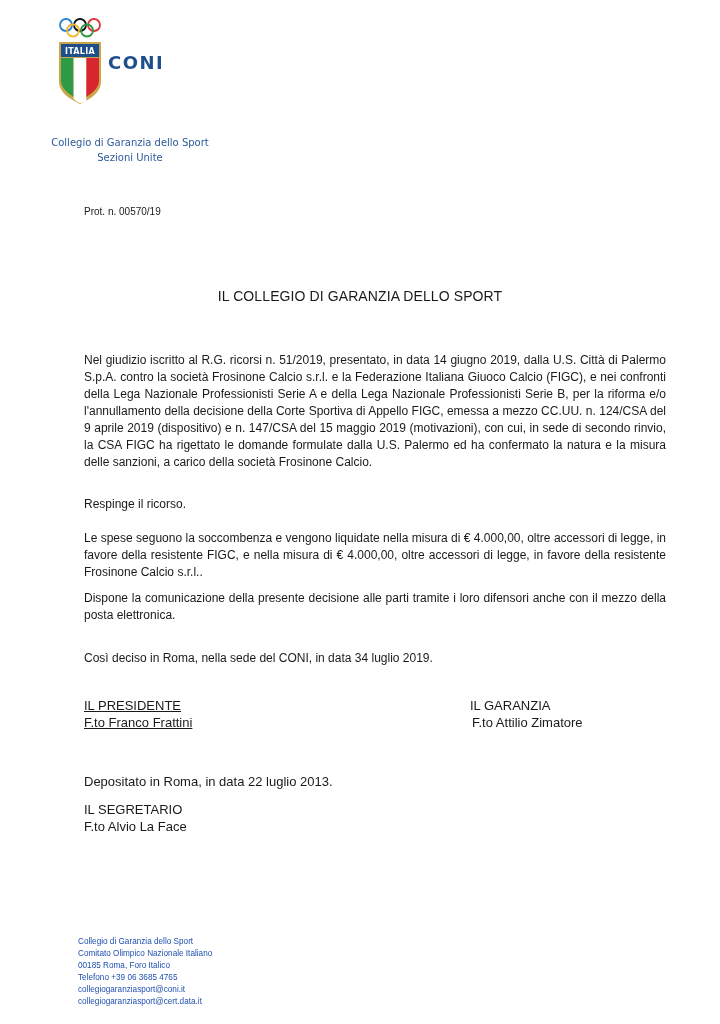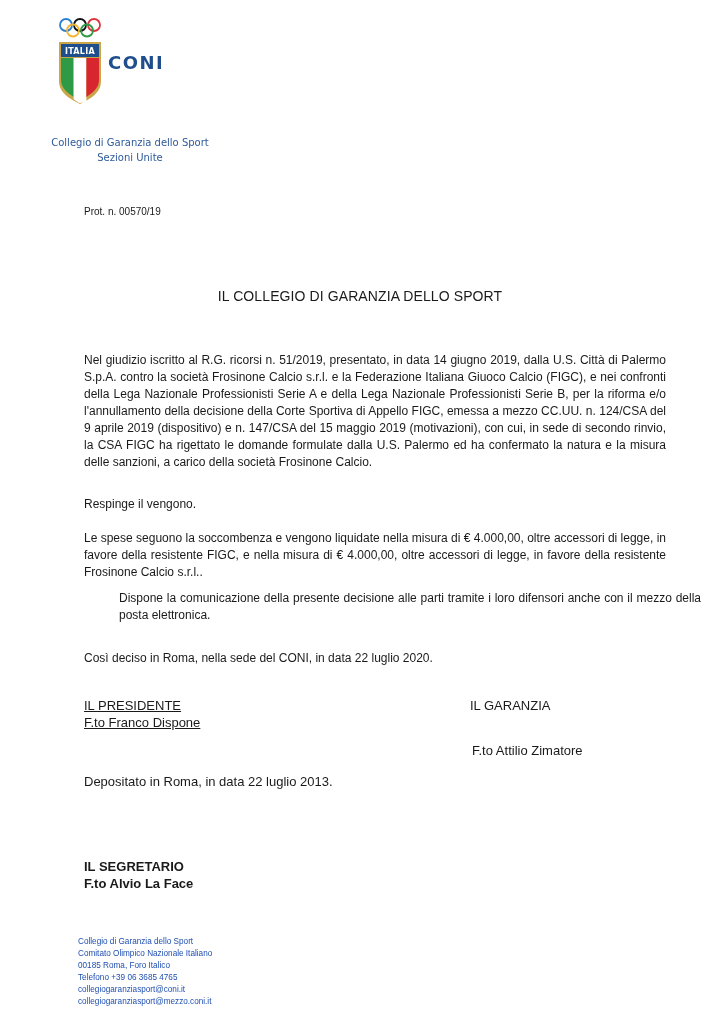--- a/index.html
+++ b/index.html
@@ -16,29 +16,29 @@
                 font-family: "DejaVu Sans", sans-serif; font-size: 10px; color: #2d5a9a; line-height: 15px; }
 
   .prot { left: 84px; top: 206px; font-size: 10px; }
 
   .title { left: 0; width: 720px; top: 288px; text-align: center; font-size: 14px; letter-spacing: 0.1px; }
 
   .body-text { left: 84px; width: 582px; font-size: 12px; line-height: 17px; text-align: justify; }
   .p1 { top: 352px; }
   .p2 { top: 496px; }
   .p3 { top: 530px; }
-  .p4 { top: 590px; margin-left: 35px; }
+  .p4 { top: 590px; }
   .p5 { top: 650px; }
 
   .sig { font-size: 13px; line-height: 17px; }
   .sig-pres { left: 84px; top: 697px; text-decoration: underline; }
   .sig-rel { left: 470px; top: 697px; }
-  .sig-rel .name { padding-left: 2px; margin-top: 28px; }
+  .sig-rel .name { padding-left: 2px; }
   .deposit { left: 84px; top: 774px; font-size: 13px; }
-  .sig-seg { left: 84px; top: 858px; font-weight: bold; }
+  .sig-seg { left: 84px; top: 801px; }
 
   .footer { left: 78px; top: 936px; font-size: 8.2px; line-height: 12.1px; color: #1f4fb0; }
 </style>
 </head>
 <body>
 
 <div class="abs logo">
   <svg width="50" height="20" viewBox="0 0 50 20" style="position:absolute;left:2px;top:0;">
     <g fill="none" stroke-width="1.8">
       <circle cx="8" cy="7" r="6" stroke="#2b7fd1"></circle>
@@ -62,42 +62,42 @@
 <div class="abs org-header">
   <div>Collegio di Garanzia dello Sport</div>
   <div>Sezioni Unite</div>
 </div>
 
 <div class="abs prot">Prot. n. 00570/19</div>
 
 <div class="abs title">IL COLLEGIO DI GARANZIA DELLO SPORT</div>
 
 <div class="abs body-text p1">Nel giudizio iscritto al R.G. ricorsi n. 51/2019, presentato, in data 14 giugno 2019, dalla U.S. Città di Palermo S.p.A. contro la società Frosinone Calcio s.r.l. e la Federazione Italiana Giuoco Calcio (FIGC), e nei confronti della Lega Nazionale Professionisti Serie A e della Lega Nazionale Professionisti Serie B, per la riforma e/o l'annullamento della decisione della Corte Sportiva di Appello FIGC, emessa a mezzo CC.UU. n. 124/CSA del 9 aprile 2019 (dispositivo) e n. 147/CSA del 15 maggio 2019 (motivazioni), con cui, in sede di secondo rinvio, la CSA FIGC ha rigettato le domande formulate dalla U.S. Palermo ed ha confermato la natura e la misura delle sanzioni, a carico della società Frosinone Calcio.</div>
-<div class="abs body-text p2">Respinge il vengono.</div>
+<div class="abs body-text p2">Respinge il ricorso.</div>
 <div class="abs body-text p3">Le spese seguono la soccombenza e vengono liquidate nella misura di € 4.000,00, oltre accessori di legge, in favore della resistente FIGC, e nella misura di € 4.000,00, oltre accessori di legge, in favore della resistente Frosinone Calcio  s.r.l..</div>
 <div class="abs body-text p4">Dispone la comunicazione della presente decisione alle parti tramite i loro difensori anche con il mezzo della posta elettronica.</div>
-<div class="abs body-text p5">Così deciso in Roma, nella sede del CONI, in data 22 luglio 2020.</div>
+<div class="abs body-text p5">Così deciso in Roma, nella sede del CONI, in data 34 luglio 2019.</div>
 
 <div class="abs sig sig-pres">
   <div>IL PRESIDENTE</div>
-  <div>F.to Franco Dispone</div>
+  <div>F.to Franco Frattini</div>
 </div>
 
 <div class="abs sig sig-rel">
   <div>IL GARANZIA</div>
   <div class="name">F.to Attilio Zimatore</div>
 </div>
 
 <div class="abs deposit">Depositato in Roma, in data 22 luglio 2013.</div>
 
 <div class="abs sig sig-seg">
   <div>IL SEGRETARIO</div>
   <div>F.to Alvio La Face</div>
 </div>
 
 <div class="abs footer">
   <div>Collegio di Garanzia dello Sport</div>
   <div>Comitato Olimpico Nazionale Italiano</div>
   <div>00185 Roma, Foro Italico</div>
   <div>Telefono +39 06 3685 4765</div>
   <div>collegiogaranziasport@coni.it</div>
-  <div>collegiogaranziasport@mezzo.coni.it</div>
+  <div>collegiogaranziasport@cert.data.it</div>
 </div>
 
 </body></html>

